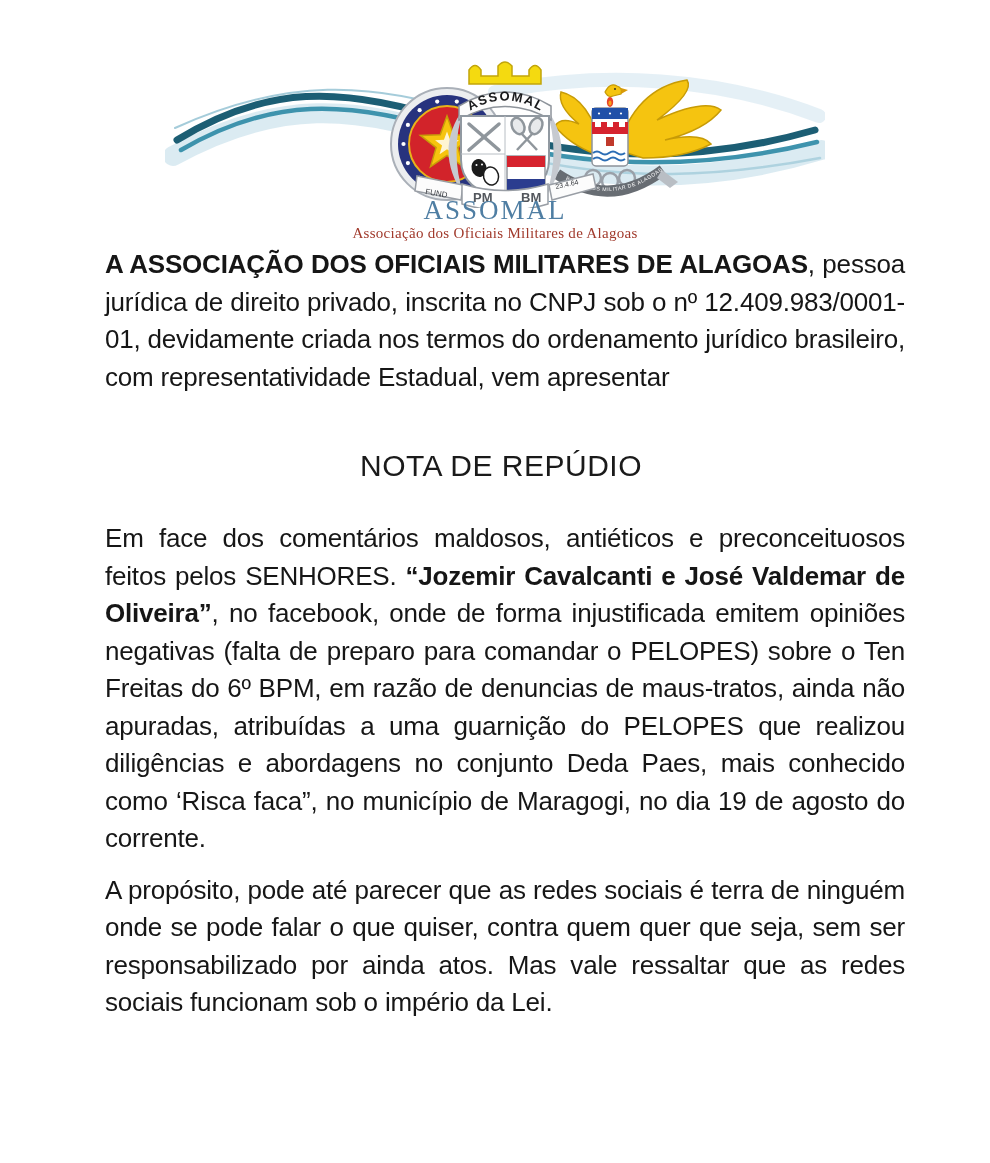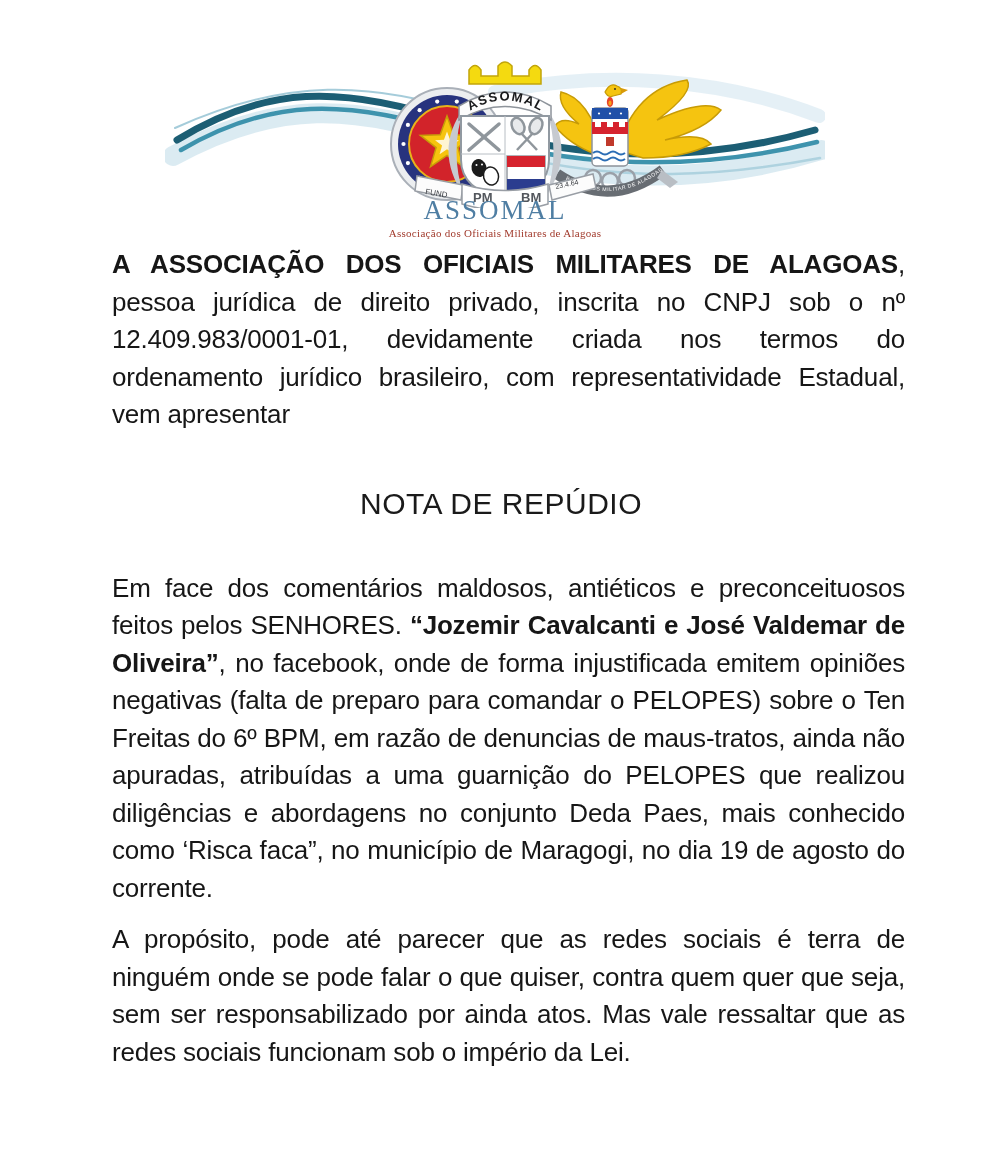--- a/index.html
+++ b/index.html
@@ -23,44 +23,44 @@
   .org-acronym {
     font-family: "Liberation Serif", serif;
     font-size: 27px;
     letter-spacing: 2px;
     color: #4f7ea3;
     margin-top: -12px;
     line-height: 28px;
   }
   .org-name {
     font-family: "Liberation Serif", serif;
-    font-size: 11px;
+    font-size: 15px;
     letter-spacing: 0.3px;
     color: #a13a2c;
     line-height: 18px;
   }
   .doc {
     position: absolute;
     top: 246px;
     left: 97px;
     width: 808px;
     font-size: 26px;
     line-height: 37.5px;
     text-align: justify;
     letter-spacing: -0.2px;
   }
-  .doc p { margin: 0 0 14px 15px; }
+  .doc p { margin: 0 0 14px 8px; }
   .doc strong { font-weight: 700; }
   .title {
     font-weight: 400;
     font-size: 30px;
     letter-spacing: 0.5px;
     text-align: center;
     line-height: 40px;
-    margin: 50px 0 46px 0;
+    margin: 50px 0 34px 0;
     color: #1a1a1a;
   }
 </style>
 </head>
 <body>
 
 <div class="page">
 
   <header class="logo-block">
     <svg class="emblem" viewBox="0 0 660 150" xmlns="http://www.w3.org/2000/svg">

